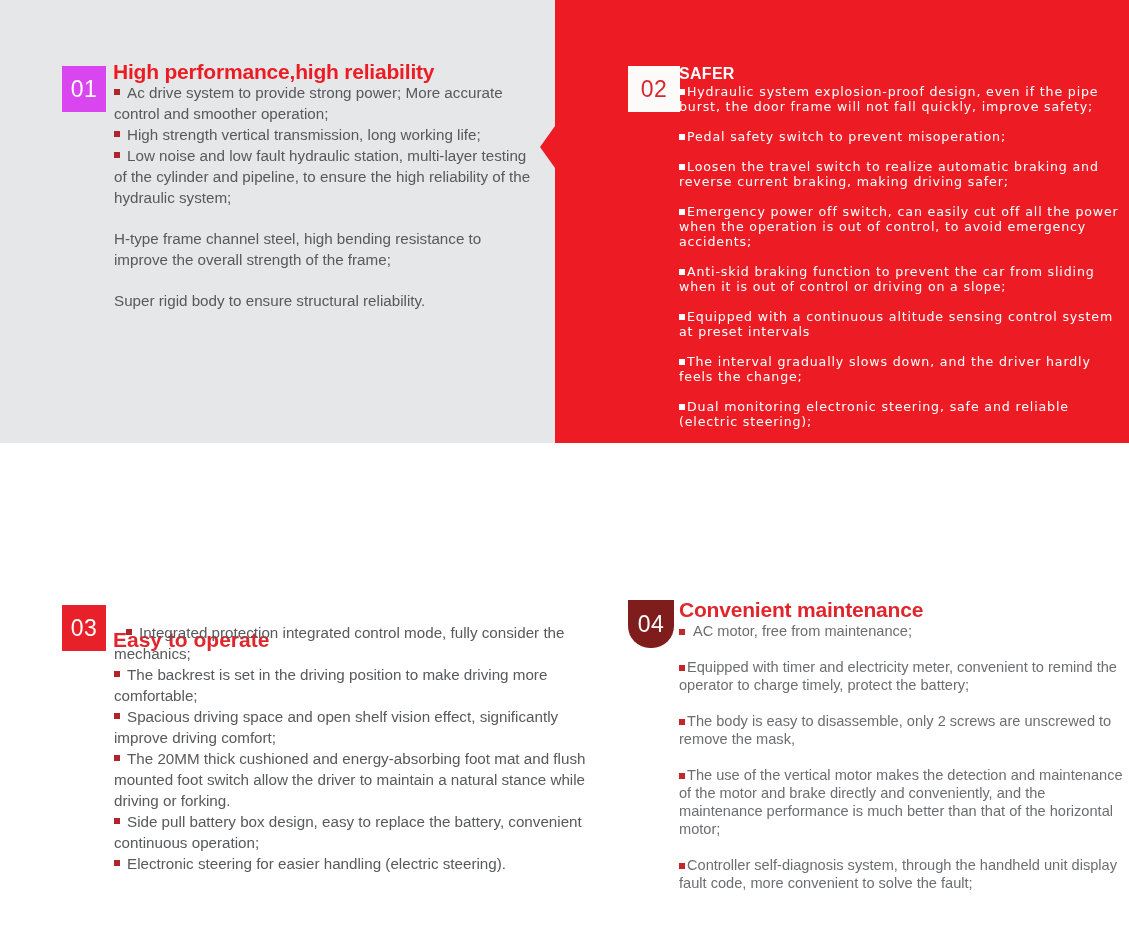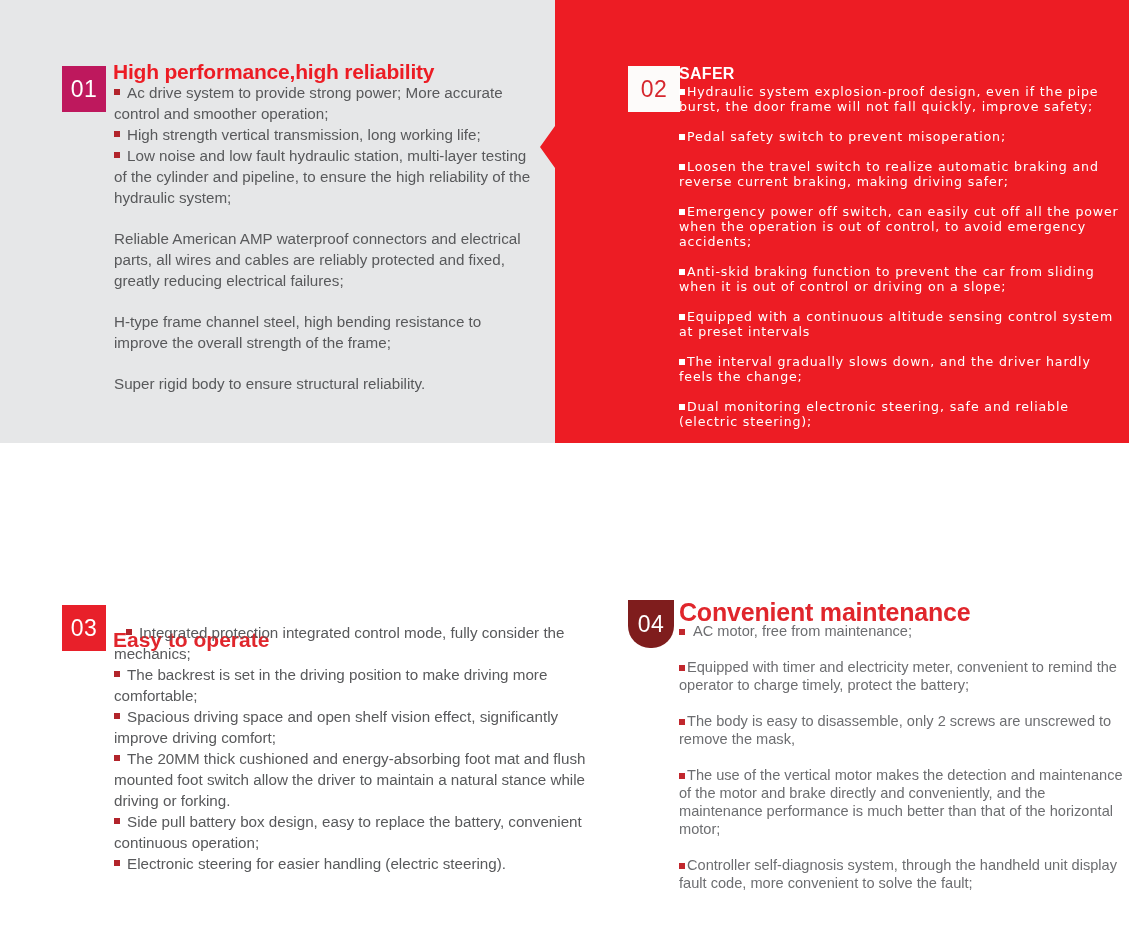--- a/index.html
+++ b/index.html
@@ -33,39 +33,39 @@
 
   
   .badge{
     position:absolute;
     width:44px;height:46px;
     display:flex;align-items:center;justify-content:center;
     font-size:23px;
     letter-spacing:0.5px;
     font-family:"Liberation Sans", sans-serif;
   }
-  .badge-01{left:62px;top:66px;background:#be185d;color:#fff;}
+  .badge-01{left:62px;top:66px;background:#d946ef;color:#fff;}
   .badge-02{left:628px;top:66px;background:#fdfbfa;color:#d6272e;width:52px;height:46px;}
   .badge-03{left:62px;top:605px;background:#e8202a;color:#fff;}
   .badge-04{
     left:628px;top:600px;background:#7f1d1d;color:#fff;
     width:46px;height:48px;
     border-bottom-left-radius:22px;border-bottom-right-radius:22px;
   }
 
   
   .sec-title{
     position:absolute;
     font-weight:bold;
     white-space:nowrap;
   }
   .t1{left:113px;top:60px;font-size:21px;color:#ec1c24;letter-spacing:-0.2px;}
   .t2{left:679px;top:65px;font-size:16px;color:#ffffff;letter-spacing:0.3px;}
   .t3{left:113px;top:628px;font-size:21px;color:#e0262c;}
-  .t4{left:679px;top:598px;font-size:25px;color:#e0262c;letter-spacing:-0.2px;}
+  .t4{left:679px;top:598px;font-size:21px;color:#e0262c;letter-spacing:-0.2px;}
 
   
   .body-gray{
     position:absolute;
     color:#58595b;
     font-size:15.2px;
     line-height:21px;
   }
   .b1{left:114px;top:82px;width:420px;}
   .b3{left:114px;top:622px;width:488px;}
@@ -118,21 +118,20 @@
 <div class="panel-red"></div>
 
 <div class="badge badge-01">01</div>
 <div class="sec-title t1">High performance,high reliability</div>
 
 <div class="body-gray b1">
   <p><span class="bul"></span><span>Ac drive system to provide strong power; More accurate control and smoother operation;</span></p>
   <p><span class="bul"></span><span>High strength vertical transmission, long working life;</span></p>
   <p><span class="bul"></span><span>Low noise and low fault hydraulic station, multi-layer testing of the cylinder and pipeline, to ensure the high reliability of the hydraulic system;</span></p>
   <div class="gap"></div>
-  <p class="para">Reliable American AMP waterproof connectors and electrical parts, all wires and cables are reliably protected and fixed, greatly reducing electrical failures;</p>
   <p class="para">H-type frame channel steel, high bending resistance to improve the overall strength of the frame;</p>
   <p>Super rigid body to ensure structural reliability.</p>
 </div>
 
 <div class="badge badge-02">02</div>
 <div class="sec-title t2">SAFER</div>
 
 <div class="body-red">
   <p class="item"><span class="sq-w"></span><span>Hydraulic system explosion-proof design, even if the pipe burst, the door frame will not fall quickly, improve safety;</span></p>
   <p class="item"><span class="sq-w"></span><span>Pedal safety switch to prevent misoperation;</span></p>

